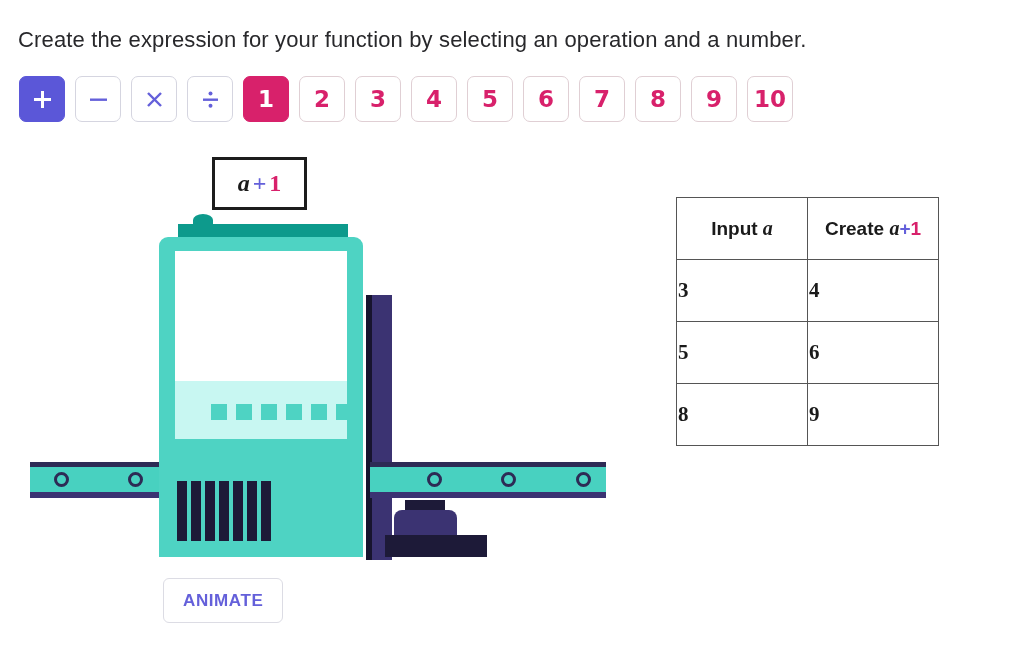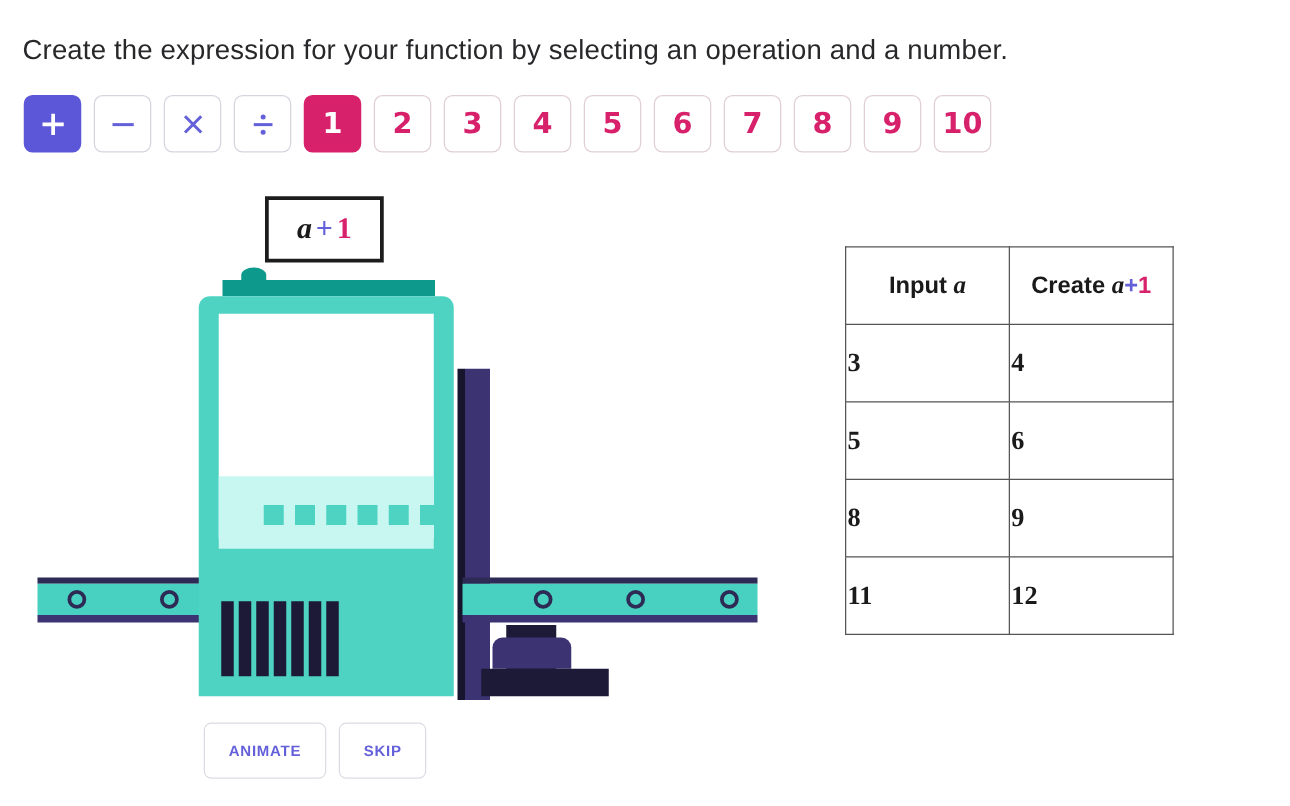--- a/index.html
+++ b/index.html
@@ -146,21 +146,21 @@
     display: flex;
     gap: 10px;
   }
   .action-btn {
     height: 45px;
     box-sizing: border-box;
     border: 1.6px solid #dcdce4;
     border-radius: 6px;
     background: #ffffff;
     color: #6460da;
-    font-size: 12px;
+    font-size: 17px;
     font-weight: bold;
     letter-spacing: 0.6px;
     display: flex;
     align-items: center;
     justify-content: center;
     padding: 0 19px;
     cursor: pointer;
     user-select: none;
     font-family: "Liberation Sans", sans-serif;
   }
@@ -291,21 +291,20 @@
   <div class="m grille-bar" style="left:191px; top:331px; width:10px; height:60px;"></div>
   <div class="m grille-bar" style="left:205px; top:331px; width:10px; height:60px;"></div>
   <div class="m grille-bar" style="left:219px; top:331px; width:10px; height:60px;"></div>
   <div class="m grille-bar" style="left:233px; top:331px; width:10px; height:60px;"></div>
   <div class="m grille-bar" style="left:247px; top:331px; width:10px; height:60px;"></div>
   <div class="m grille-bar" style="left:261px; top:331px; width:10px; height:60px;"></div>
 </div>
 
 <div id="action-buttons">
   <div class="action-btn">ANIMATE</div>
-  <div class="action-btn">SKIP</div>
 </div>
 
 <table id="io-table">
   <thead>
     <tr>
       <th><span>Input</span> <span class="var">a</span></th>
       <th><span>Create</span> <span class="var">a</span><span class="op">+</span><span class="numv">1</span></th>
     </tr>
   </thead>
   <tbody>
@@ -314,18 +313,14 @@
       <td>4</td>
     </tr>
     <tr>
       <td>5</td>
       <td>6</td>
     </tr>
     <tr>
       <td>8</td>
       <td>9</td>
     </tr>
-    <tr>
-      <td>11</td>
-      <td>12</td>
-    </tr>
   </tbody>
 </table>
 
 </body></html>

